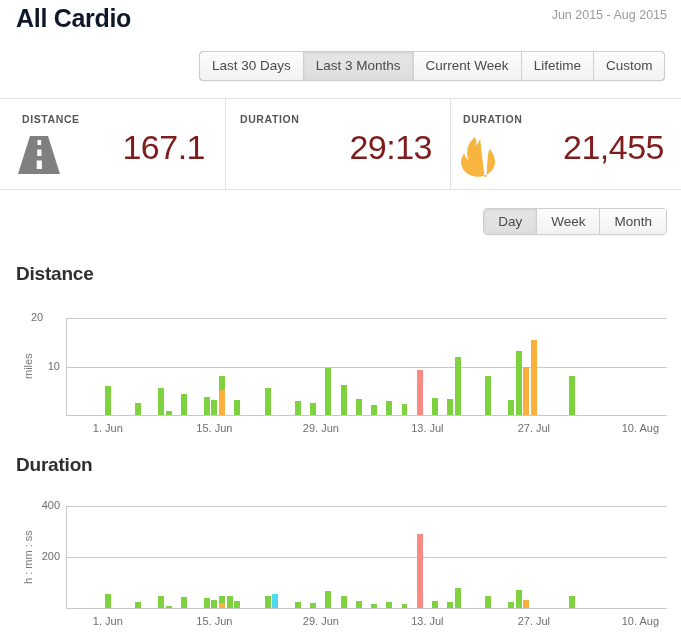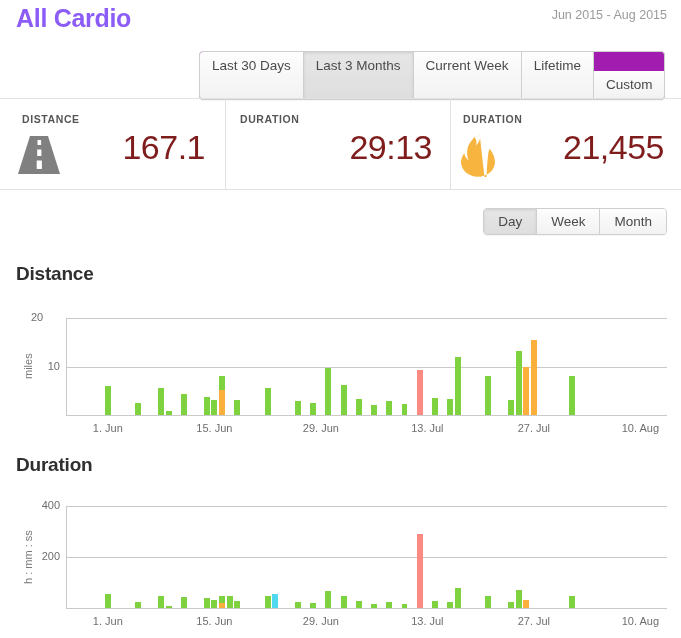--- a/index.html
+++ b/index.html
@@ -12,21 +12,21 @@
     overflow: hidden;
   }
   .page { position: relative; width: 681px; height: 638px; }
 
   
   .header {
     position: absolute; left: 0; top: 0; width: 681px; height: 44px;
   }
   .page-title {
     position: absolute; left: 16px; top: 4px;
-    font-size: 25px; font-weight: bold; color: #8b5cf6;
+    font-size: 25px; font-weight: bold; color: #0f172a;
     letter-spacing: -0.3px;
   }
   .date-range {
     position: absolute; right: 14px; top: 8px;
     font-size: 12.5px; color: #9a9a9a;
   }
 
   
   .range-tabs {
     position: absolute; left: 199px; top: 51px;
@@ -36,21 +36,21 @@
     background: #a21caf;
     box-shadow: 0 1px 1px rgba(0,0,0,0.04);
   }
   .range-tab {
     padding: 6px 12px 7px 12px;
     font-size: 13.5px; color: #4a4a4a;
     background: linear-gradient(#fdfdfd, #f2f2f2);
     border-right: 1px solid #cfcfcf;
     cursor: pointer; white-space: nowrap; line-height: 15px;
   }
-  .range-tab:last-child { border-right: none; margin-top: 19px; }
+  .range-tab:last-child { border-right: none; }
   .range-tab.active {
     background: linear-gradient(#e6e6e6, #dedede);
     box-shadow: inset 0 1px 3px rgba(0,0,0,0.10);
   }
 
   
   .stats {
     position: absolute; left: 0; top: 98px; width: 681px; height: 92px;
     border-top: 1px solid #e2e2e2;
     border-bottom: 1px solid #e2e2e2;

